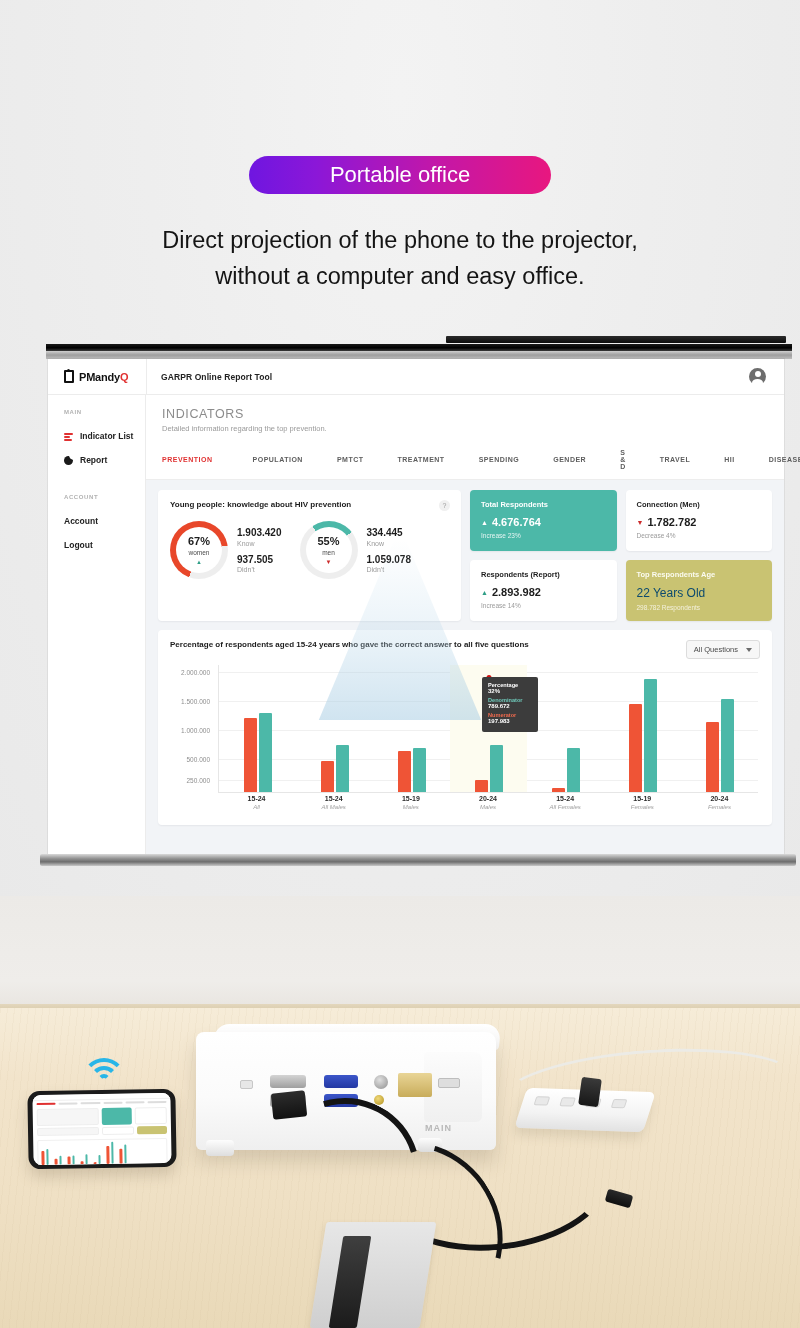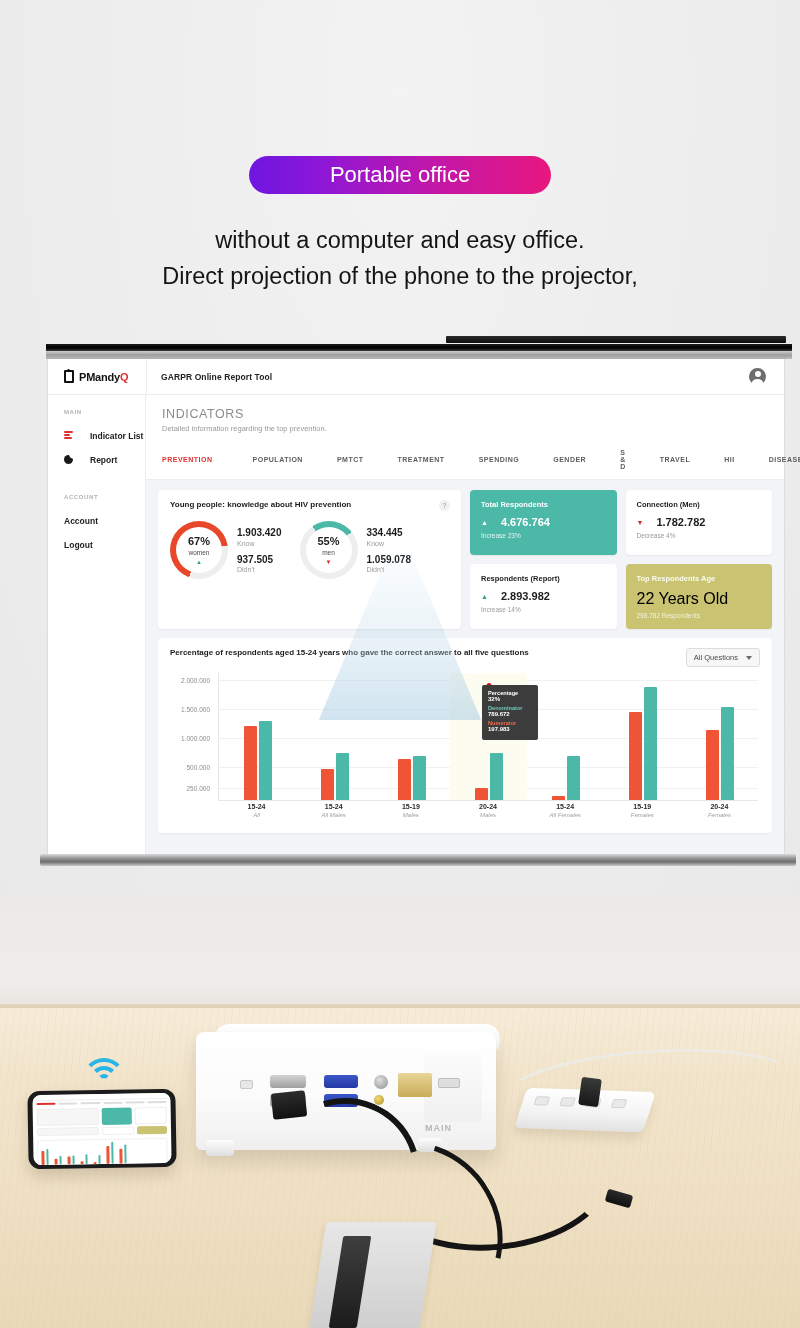--- a/index.html
+++ b/index.html
@@ -95,21 +95,21 @@
   .avatar:after {
     content:""; position:absolute; left:3px; top:10.5px; width:11px; height:7px; border-radius:50% 50% 0 0; background:#fff;
   }
 
   .dash-body { flex: 1; display: flex; min-height: 0; }
 
   
   .sidebar { width: 98px; background: #fff; border-right: 1px solid #ececec; padding-top: 14px; flex: 0 0 98px; }
   .side-head { font-size: 6px; color: #b2b2b2; letter-spacing: 0.6px; padding: 0 0 9px 16px; font-weight: 600; }
   .side-head.second { padding-top: 22px; }
-  .side-item { display: flex; align-items: flex-start; gap: 17px; padding: 7px 0 7px 16px; cursor: pointer; }
+  .side-item { display: flex; align-items: flex-end; gap: 7px; padding: 7px 0 7px 16px; cursor: pointer; }
   .side-item .lbl { font-size: 8.5px; font-weight: 700; color: #222; }
   .ico-list { width: 9px; height: 8px; display: flex; flex-direction: column; justify-content: space-between; }
   .ico-list i { display: block; height: 1.6px; background: #e03131; border-radius: 1px; }
   .ico-list i:nth-child(2) { width: 70%; }
   .ico-list i:nth-child(3) { width: 85%; }
   .ico-pie { width: 9px; height: 9px; border-radius: 50%; background: #1a1a1a; position: relative; }
   .ico-pie:after { content:""; position:absolute; right:-1px; top:-1px; width:5px; height:5px; background:#fff; border-radius: 0 0 0 100%; }
   .side-plain { font-size: 8.5px; font-weight: 700; color: #222; padding: 7px 0 7px 16px; cursor: pointer; }
 
   
@@ -148,31 +148,31 @@
   .donut .tri { position: relative; margin-top: 3px; font-size: 6px; line-height: 1; }
   .d-women { background: conic-gradient(from 200deg, #e8472a 0% 67%, #eeeeee 67% 100%); }
   .d-men   { background: conic-gradient(from 325deg, #4cb8a8 0% 24%, #eeeeee 24% 100%); }
   .dstats .big { font-size: 10px; font-weight: 700; color: #1d1d1d; line-height: 1.15; }
   .dstats .small { font-size: 7px; color: #9a9a9a; margin: 1px 0 7px 0; }
   .dstats .small.last { margin-bottom: 0; }
 
   .stats-grid { flex: 1; display: grid; grid-template-columns: 1fr 1fr; grid-template-rows: 1fr 1fr; gap: 9px; }
   .stat { border-radius: 4px; padding: 10px 11px; box-shadow: 0 1px 2px rgba(16,24,40,.06); }
   .stat .st-title { font-size: 7.5px; font-weight: 700; }
-  .stat .st-val { font-size: 11px; font-weight: 700; margin-top: 7px; display: flex; align-items: center; gap: 13px; }
+  .stat .st-val { font-size: 11px; font-weight: 700; margin-top: 7px; display: flex; align-items: center; gap: 4px; }
   .stat .st-note { font-size: 6.5px; margin-top: 4px; }
   .st-teal { background: #4cb8a8; }
   .st-teal .st-title, .st-teal .st-val { color: #fff; }
   .st-teal .st-note { color: rgba(255,255,255,.85); }
   .st-white { background: #fff; }
   .st-white .st-title, .st-white .st-val { color: #1d1d1d; }
   .st-white .st-note { color: #9a9a9a; }
   .st-olive { background: #c9c372; }
   .st-olive .st-title { color: #fbfbf0; }
-  .st-olive .st-val { color: #000000; font-weight: 400; font-size: 16px; }
+  .st-olive .st-val { color: #0c4a6e; font-weight: 400; font-size: 12px; }
   .st-olive .st-note { color: #f4f1dd; }
   .up { color: #2e9e86; font-size: 7px; }
   .down { color: #cc2b2b; font-size: 7px; }
 
   
   .chart-card { margin-top: 9px; background: #fff; border-radius: 4px; box-shadow: 0 1px 2px rgba(16,24,40,.06); padding: 10px 12px 8px 12px; position: relative; }
   .chart-head { display: flex; align-items: flex-start; justify-content: space-between; }
   .chart-title { font-size: 8px; font-weight: 700; color: #1d1d1d; }
   .select {
     display: flex; align-items: center; gap: 8px; border: 1px solid #dcdcdc; border-radius: 3px;
@@ -309,22 +309,22 @@
   .wifi .a3 { width: 13px; height: 13px; top: 16px; }
 </style>
 </head>
 <body>
 
 <div class="hero">
   <div class="pill">
     <span>Portable office</span>
   </div>
   <div class="hero-sub">
+    <div>Direct projection of the phone to the projector,</div>
     <div>without a computer and easy office.</div>
-    <div>Direct projection of the phone to the projector,</div>
   </div>
 
   <div class="screen-wrap">
     <div class="roller-top"></div>
     <div class="roller-bar"></div>
     <div class="roller-bar2"></div>
 
     <div class="screen-canvas">
       <div class="dash">
 

